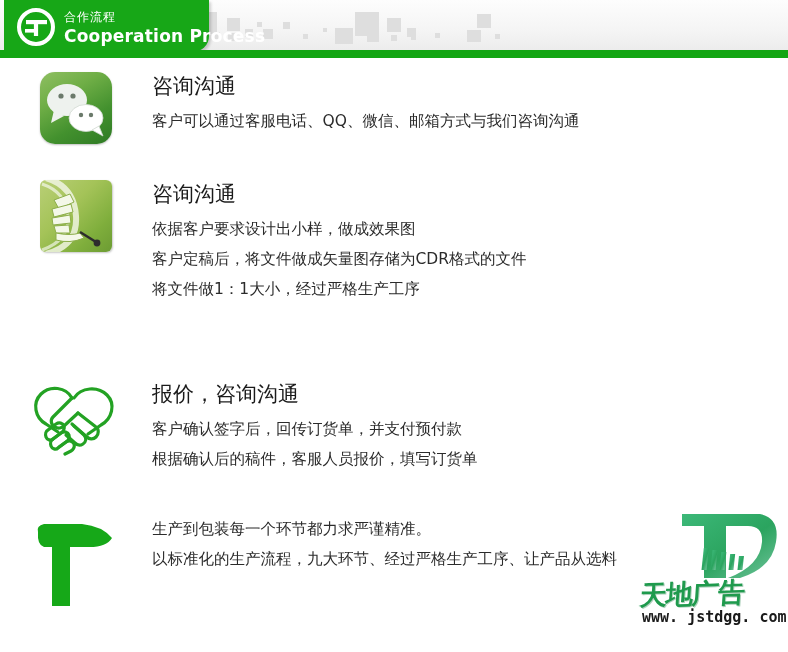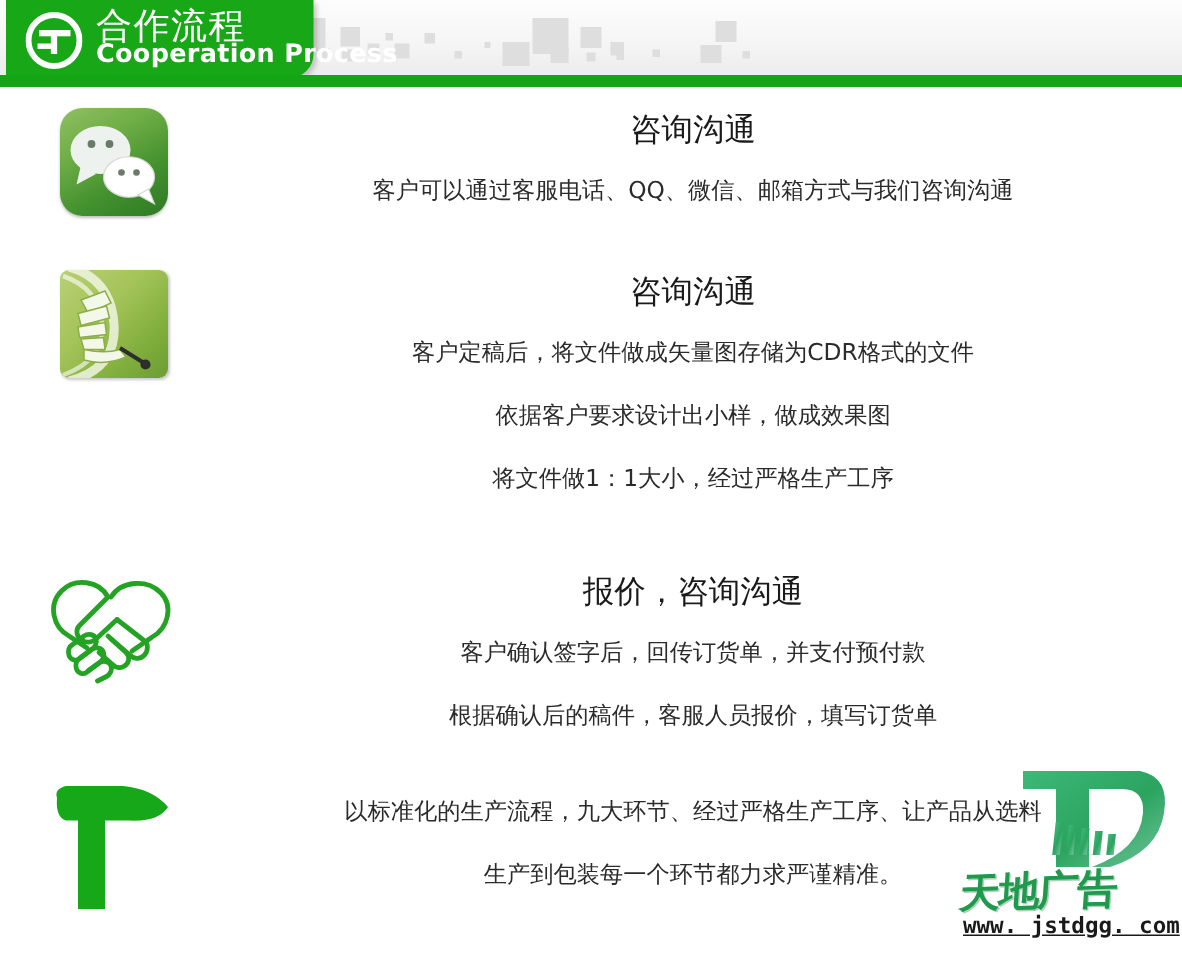--- a/index.html
+++ b/index.html
@@ -61,21 +61,21 @@
   .logo-mark {
     position: absolute;
     left: 13px; top: 8px;
     width: 38px; height: 38px;
   }
   .tab-titles {
     position: absolute;
     left: 60px; top: 5px;
   }
   .tab-cn {
-    font-size: 24px;
+    font-size: 12px;
     color: #ffffff;
     letter-spacing: 1px;
     line-height: 24px;
     font-family: "DejaVu Sans", sans-serif;
     font-weight: normal;
   }
   .tab-en {
     font-size: 17px;
     color: #ffffff;
     font-weight: bold;
@@ -83,21 +83,20 @@
     line-height: 14px;
     white-space: nowrap;
     font-family: "DejaVu Sans", sans-serif;
   }
 
   
   .content {
     position: relative;
     width: 752px;
     height: 594px;
-    text-align: center;
   }
   .step {
     position: absolute;
     left: 0;
     width: 788px;
   }
   .step-icon {
     position: absolute;
     left: 40px; top: 0;
   }
@@ -113,21 +112,21 @@
     line-height: 28px;
     margin: 0 0 6px 0;
     white-space: nowrap;
   }
   .step-line {
     font-size: 15.5px;
     color: #2b2b2b;
     font-family: "DejaVu Sans", sans-serif;
     line-height: 30px;
     white-space: nowrap;
-    margin: 12px;
+    margin: 0;
   }
 
   
   #step-1 { top: 14px; }
   #step-2 { top: 122px; }
   #step-3 { top: 322px; }
   #step-4 { top: 456px; }
 
   
   .icon-wechat {
@@ -176,21 +175,20 @@
     position: absolute;
     left: 6px; top: 100px;
     width: 140px;
     text-align: center;
     font-size: 15px;
     font-weight: bold;
     color: #1a1a1a;
     font-family: "DejaVu Sans Mono", monospace;
     letter-spacing: 0px;
     white-space: nowrap;
-    text-decoration: underline;
   }
   .wm-tel {
     position: absolute;
     left: 6px; top: 119px;
     width: 140px;
     text-align: center;
     font-size: 14px;
     font-weight: bold;
     color: #1a1a1a;
     font-family: "DejaVu Sans Mono", monospace;
@@ -290,22 +288,22 @@
             <path d="M14 46 L29 45 L30 53 L16 53 Z"></path>
             <path d="M16 53 Q30 56 40 53 L44 58 Q30 64 16 60 Z"></path>
           </g>
           <path d="M40 52 L56 62" stroke="#2d2d2d" stroke-width="2.6" fill="none"></path>
           <circle cx="57" cy="63" r="3.4" fill="#2d2d2d"></circle>
         </svg>
       </div>
     </div>
     <div class="step-body">
       <div class="step-title">咨询沟通</div>
+      <div class="step-line">依据客户要求设计出小样，做成效果图</div>
       <div class="step-line">客户定稿后，将文件做成矢量图存储为CDR格式的文件</div>
-      <div class="step-line">依据客户要求设计出小样，做成效果图</div>
       <div class="step-line">将文件做1：1大小，经过严格生产工序</div>
     </div>
   </div>
 
   <div class="step" id="step-3">
     <div class="step-icon" style="left:26px;">
       <div class="icon-plain">
         <svg viewBox="0 0 96 76" width="96" height="76">
           <g fill="none" stroke="#23a223" stroke-width="3.2" stroke-linejoin="round" stroke-linecap="round">
             <path d="M46 18 C40 7 24 5 15 14 C6 23 9 38 20 44 L32 52"></path>
@@ -329,22 +327,22 @@
 
   <div class="step" id="step-4">
     <div class="step-icon" style="left:26px;">
       <div class="icon-plain" style="height:96px;">
         <svg viewBox="0 0 96 96" width="96" height="96">
           <path d="M12 18 Q10 12 18 10 L56 10 Q76 12 86 24 Q80 34 60 33 L44 33 L44 92 L26 92 L26 33 L18 33 Q11 31 12 18 Z" fill="#16a818"></path>
         </svg>
       </div>
     </div>
     <div class="step-body">
+      <div class="step-line">生产到包装每一个环节都力求严谨精准。</div>
       <div class="step-line">以标准化的生产流程，九大环节、经过严格生产工序、让产品从选料</div>
-      <div class="step-line">生产到包装每一个环节都力求严谨精准。</div>
     </div>
   </div>
 
 </div>
 
 <div class="watermark">
   <span style="position:absolute;left:28px;top:0px;">
     <svg viewBox="0 0 120 78" width="120" height="78">
       <defs>
         <linearGradient id="tdg" x1="0" y1="0" x2="1" y2="1">

